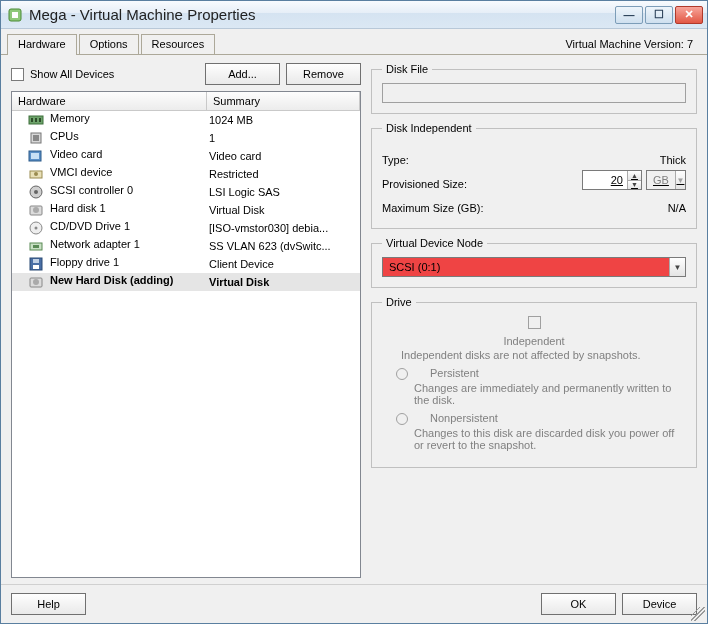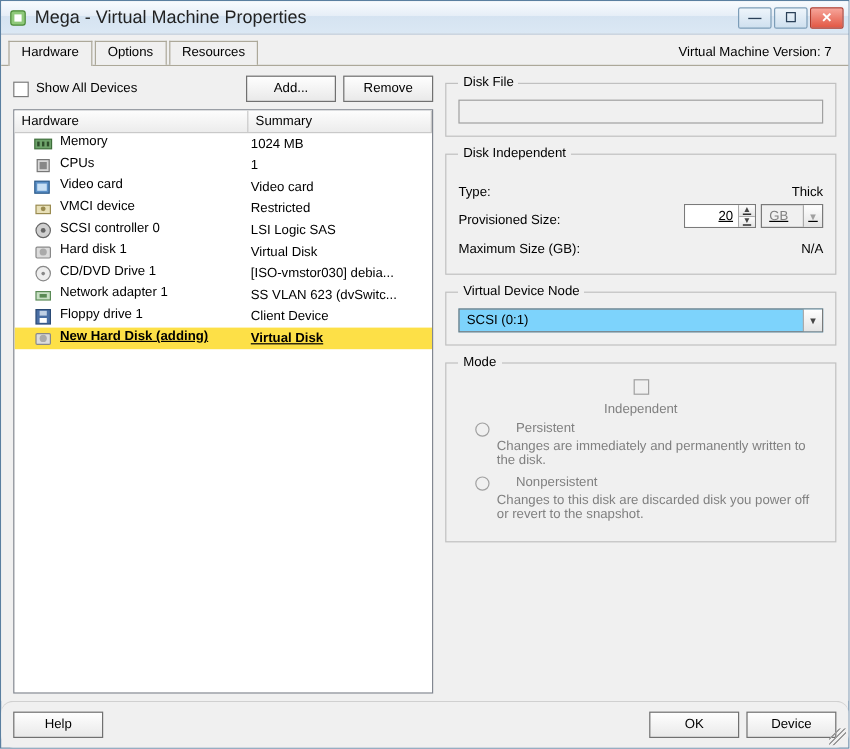--- a/index.html
+++ b/index.html
@@ -125,23 +125,22 @@
   }
   .lv-row .cell-hw {
     width: 195px; display: flex; align-items: flex-start; padding-left: 16px;
     white-space: nowrap; overflow: hidden; text-overflow: ellipsis;
   }
   .lv-row .cell-sum {
     flex: 1; padding-left: 2px;
     white-space: nowrap; overflow: hidden; text-overflow: ellipsis;
   }
   .lv-row.selected {
-    background: #fde047;
+    background: #e5e5e5;
     font-weight: bold;
-    text-decoration: underline;
   }
   .dev-icon {
     width: 16px; height: 16px; margin-right: 6px;
     display: inline-flex; align-items:center; justify-content:center;
     flex-shrink:0;
   }
   
   fieldset {
     border: 1px solid #c0c0c0;
     padding: 8px 10px 10px 10px;
@@ -175,53 +174,52 @@
     width: 14px; display: flex; flex-direction: column;
     border-left: 1px solid #aaa;
   }
   .spin .arrows div {
     flex:1; display:flex; align-items:center; justify-content:center;
     background: linear-gradient(to bottom,#fefefe,#e4e4e4);
     font-size: 7px; line-height: 1; color:#444;
   }
   .spin .arrows div:first-child { border-bottom:1px solid #aaa; }
   .combo {
-    height: 20px; border: 1px solid #7a7a7a; background: #7dd3fc;
+    height: 20px; border: 1px solid #7a7a7a; background: #ef4444;
     display: flex; align-items: center;
   }
   .combo .val { flex:1; padding: 0 6px; }
   .combo .dd {
     width: 16px; height: 100%;
     background: linear-gradient(to bottom,#fefefe,#e4e4e4);
     border-left: 1px solid #aaa;
     display:flex; align-items:center; justify-content:center;
     font-size: 8px; color:#444;
   }
-  .combo.small { width: 52px; }
+  .combo.small { width: 40px; }
   .combo.disabled { background:#f0f0f0; color:#808080; }
   .combo.disabled .dd { color:#a0a0a0; }
   .radio {
     display:flex; align-items:flex-start; gap:22px; margin: 4px 0 2px 14px;
     color:#808080;
   }
   .radio .dot {
     width:12px; height:12px; border:1px solid #a0a0a0; border-radius:50%; background:#f0f0f0;
     flex-shrink:0; margin-top:1px;
   }
   .radio-desc { margin: 0 0 6px 32px; color:#808080; }
   .mode-check { display:flex; align-items:center; gap:6px; color:#808080;flex-direction:column; }
   .mode-check .box { width:13px; height:13px; border:1px solid #a0a0a0; background:#f0f0f0; }
   .mode-sub { margin: 2px 0 6px 19px; color:#808080; }
   
   .footer {
     border-top: 1px solid #d0d0d0;
     padding: 8px 10px;
     display:flex; align-items:center;
     background:#f0f0f0;
-    border-radius:10px;
   }
   .footer .spacer { flex:1; }
   .resize-grip {
     position:absolute; right:2px; bottom:2px;
     width:14px; height:14px;
     background:
       linear-gradient(135deg, transparent 0 6px, #9a9a9a 6px 7px, transparent 7px 9px, #9a9a9a 9px 10px, transparent 10px 12px, #9a9a9a 12px 13px, transparent 13px);
   }
   .window { position:relative; }
 </style>
@@ -432,25 +430,26 @@
 
       <fieldset>
         <legend>Virtual Device Node</legend>
         <div class="combo" style="width:100%">
           <span class="val">SCSI (0:1)</span>
           <span class="dd">▼</span>
         </div>
       </fieldset>
 
       <fieldset style="flex:0 0 auto">
-        <legend>Mode</legend>
+        <legend>Drive</legend>
         <div class="mode-check">
           <span class="box"></span>
           <span>Independent</span>
         </div>
+        <div class="mode-sub">Independent disks are not affected by snapshots.</div>
         <div class="radio">
           <span class="dot"></span>
           <span>Persistent</span>
         </div>
         <div class="radio-desc">Changes are immediately and permanently written to the disk.</div>
         <div class="radio">
           <span class="dot"></span>
           <span>Nonpersistent</span>
         </div>
         <div class="radio-desc">Changes to this disk are discarded disk you power off or revert to the snapshot.</div>

